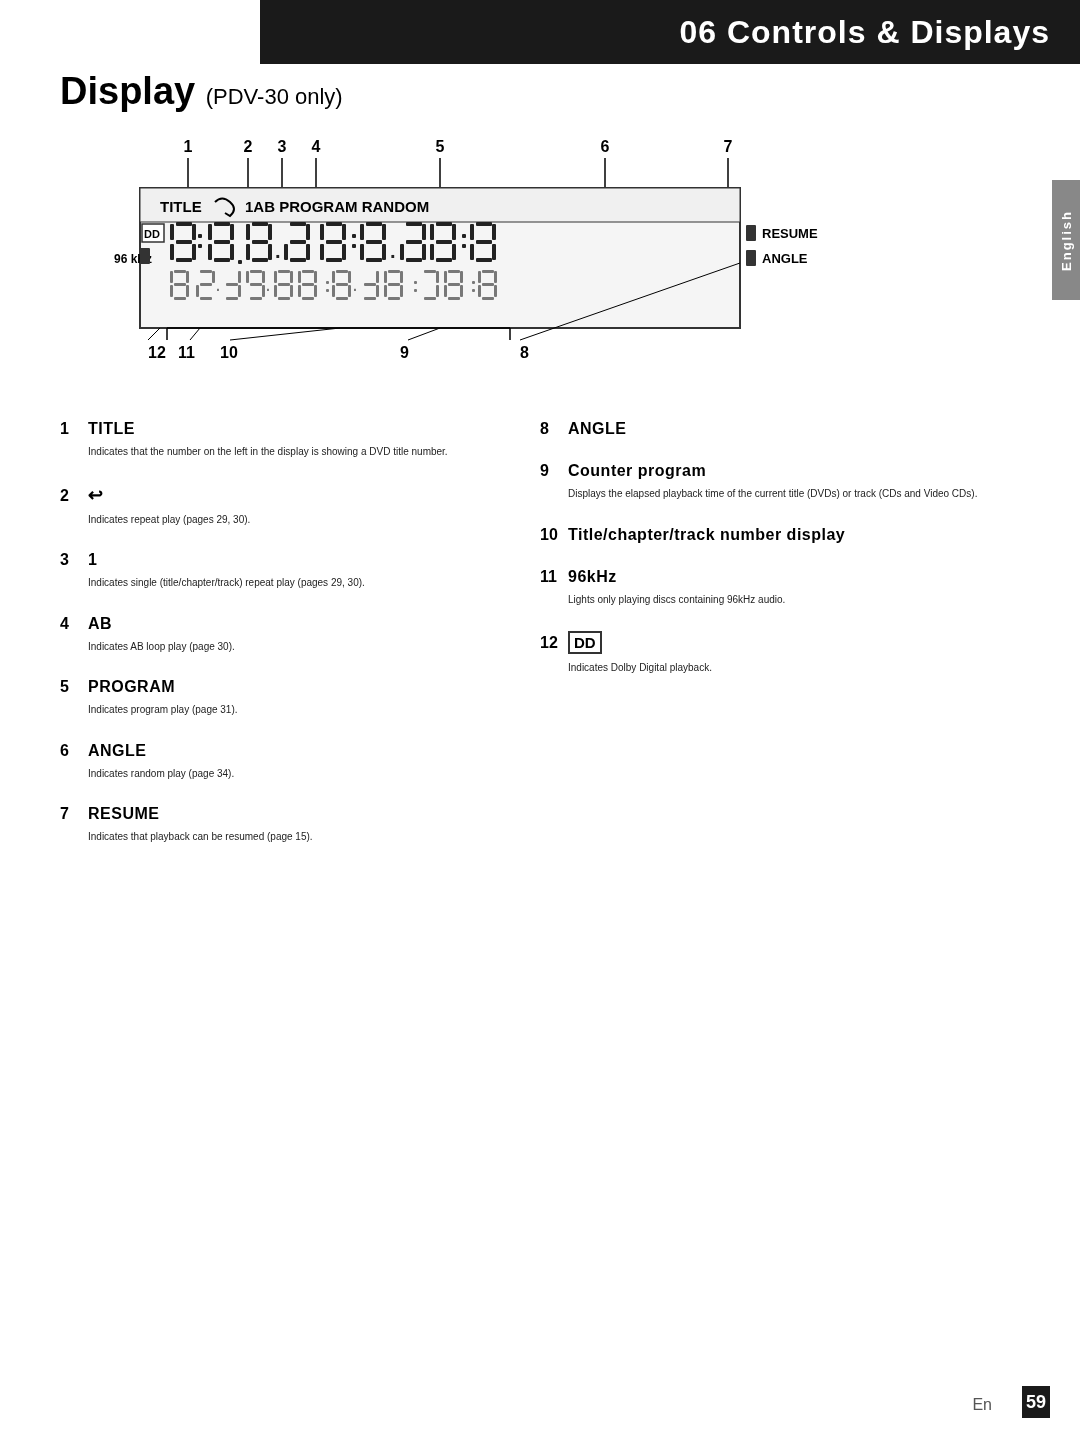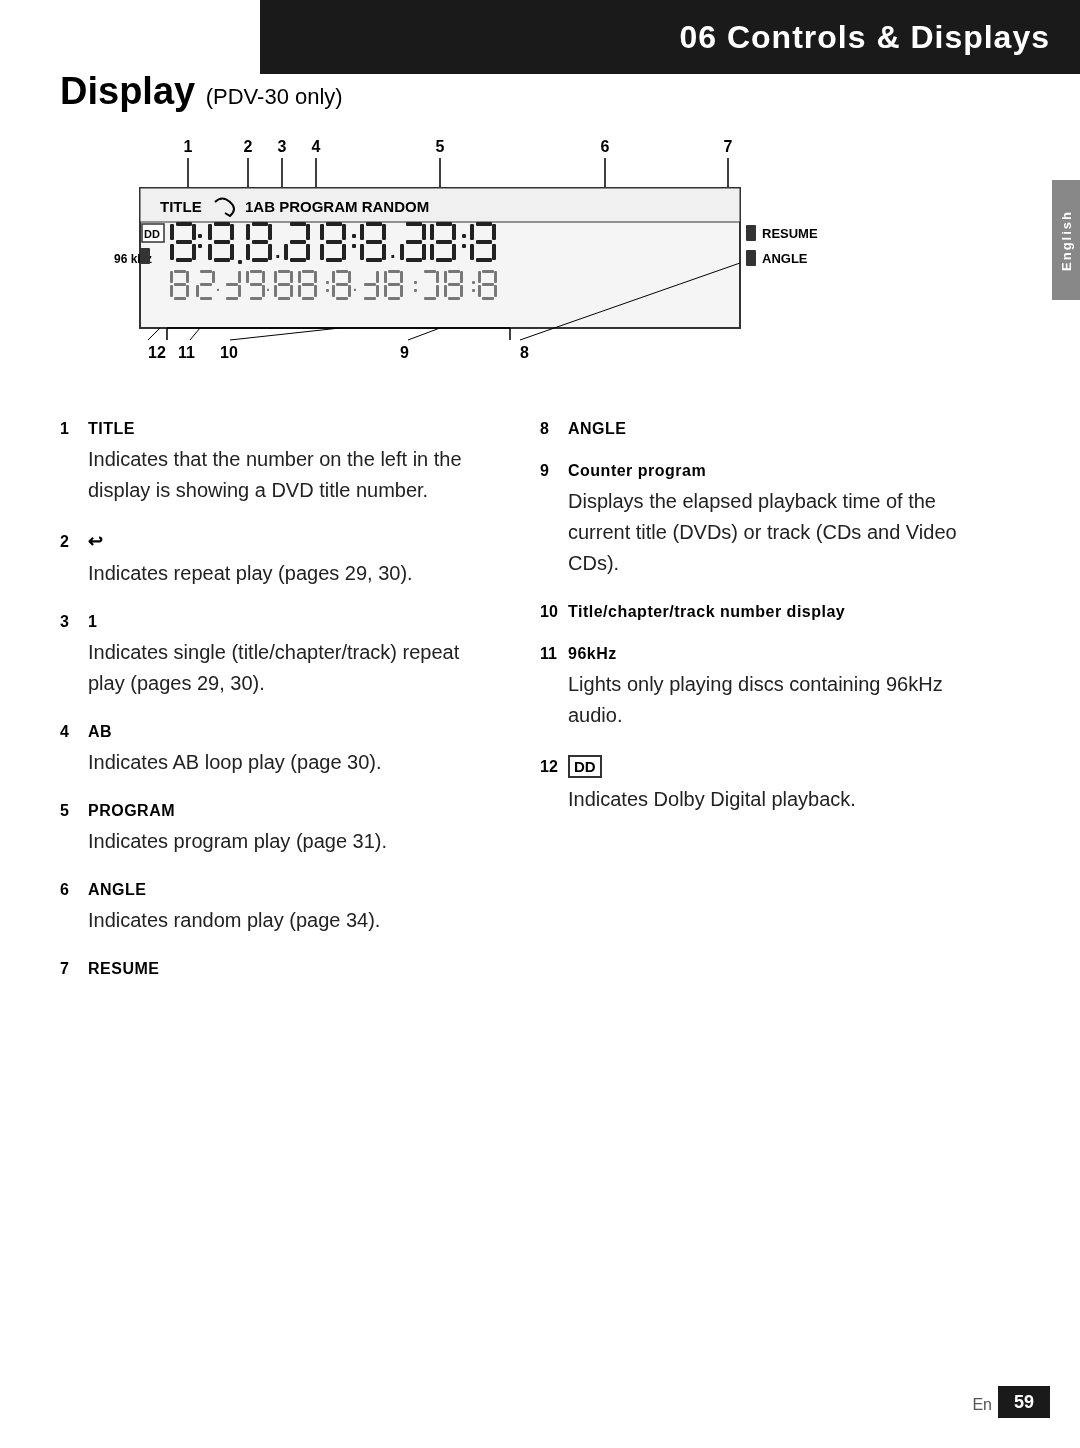--- a/index.html
+++ b/index.html
@@ -12,21 +12,21 @@
       position: relative;
       overflow-x: hidden;
     }
 
     
     .header-bar {
       position: absolute;
       top: 0;
       right: 0;
       width: 820px;
-      height: 74px;
+      height: 64px;
       background: #1a1a1a;
       display: flex;
       align-items: center;
       justify-content: flex-end;
       padding-right: 30px;
     }
 
     .header-title {
       color: #ffffff;
       font-size: 32px;
@@ -55,21 +55,21 @@
       text-orientation: mixed;
       transform: rotate(180deg);
       letter-spacing: 2px;
     }
 
     
     .page-number-box {
       position: absolute;
       bottom: 30px;
       right: 30px;
-      width: 52px;
+      width: 28px;
       height: 32px;
       background: #1a1a1a;
       display: flex;
       align-items: center;
       justify-content: center;
     }
 
     .page-number {
       color: #ffffff;
       font-size: 18px;
@@ -144,21 +144,21 @@
       min-width: 20px;
     }
 
     .item-label {
       font-size: 16px;
       font-weight: bold;
       letter-spacing: 0.5px;
     }
 
     .item-body {
-      font-size: 20px;
+      font-size: 10px;
       line-height: 1.55;
       color: #222;
       padding-left: 28px;
     }
 
     
     .repeat-icon {
       font-size: 18px;
       font-weight: bold;
     }
@@ -532,20 +532,21 @@
         <span class="item-label">ANGLE</span>
       </div>
       <div class="item-body">Indicates random play (page 34).</div>
     </div>
 
     <div class="item">
       <div class="item-heading">
         <span class="item-num">7</span>
         <span class="item-label">RESUME</span>
       </div>
+      <div class="item-body">Indicates that playback can be resumed (page 15).</div>
     </div>
   </div>
 
   <div class="col-right">
 
     <div class="item">
       <div class="item-heading">
         <span class="item-num">8</span>
         <span class="item-label">ANGLE</span>
       </div>

